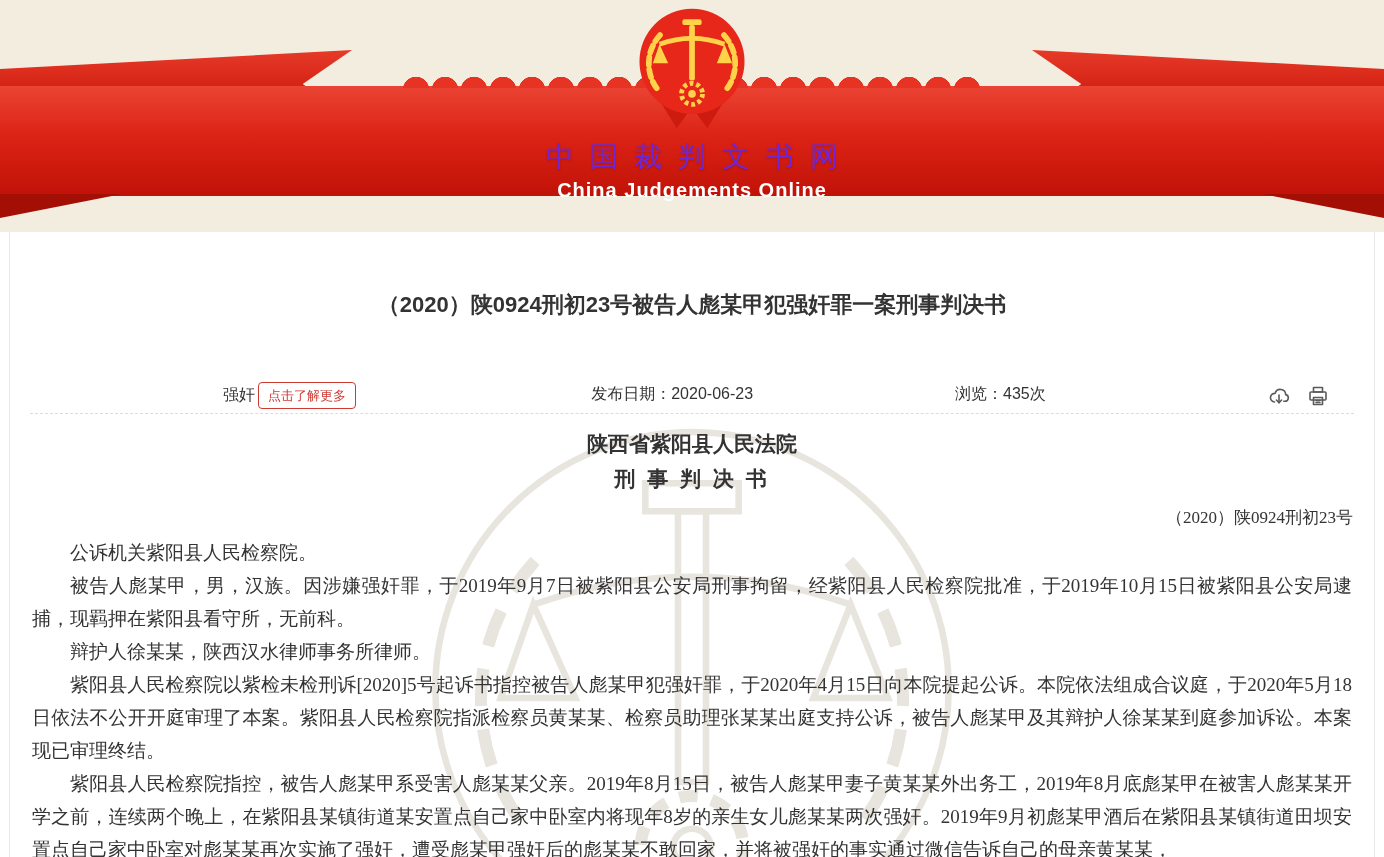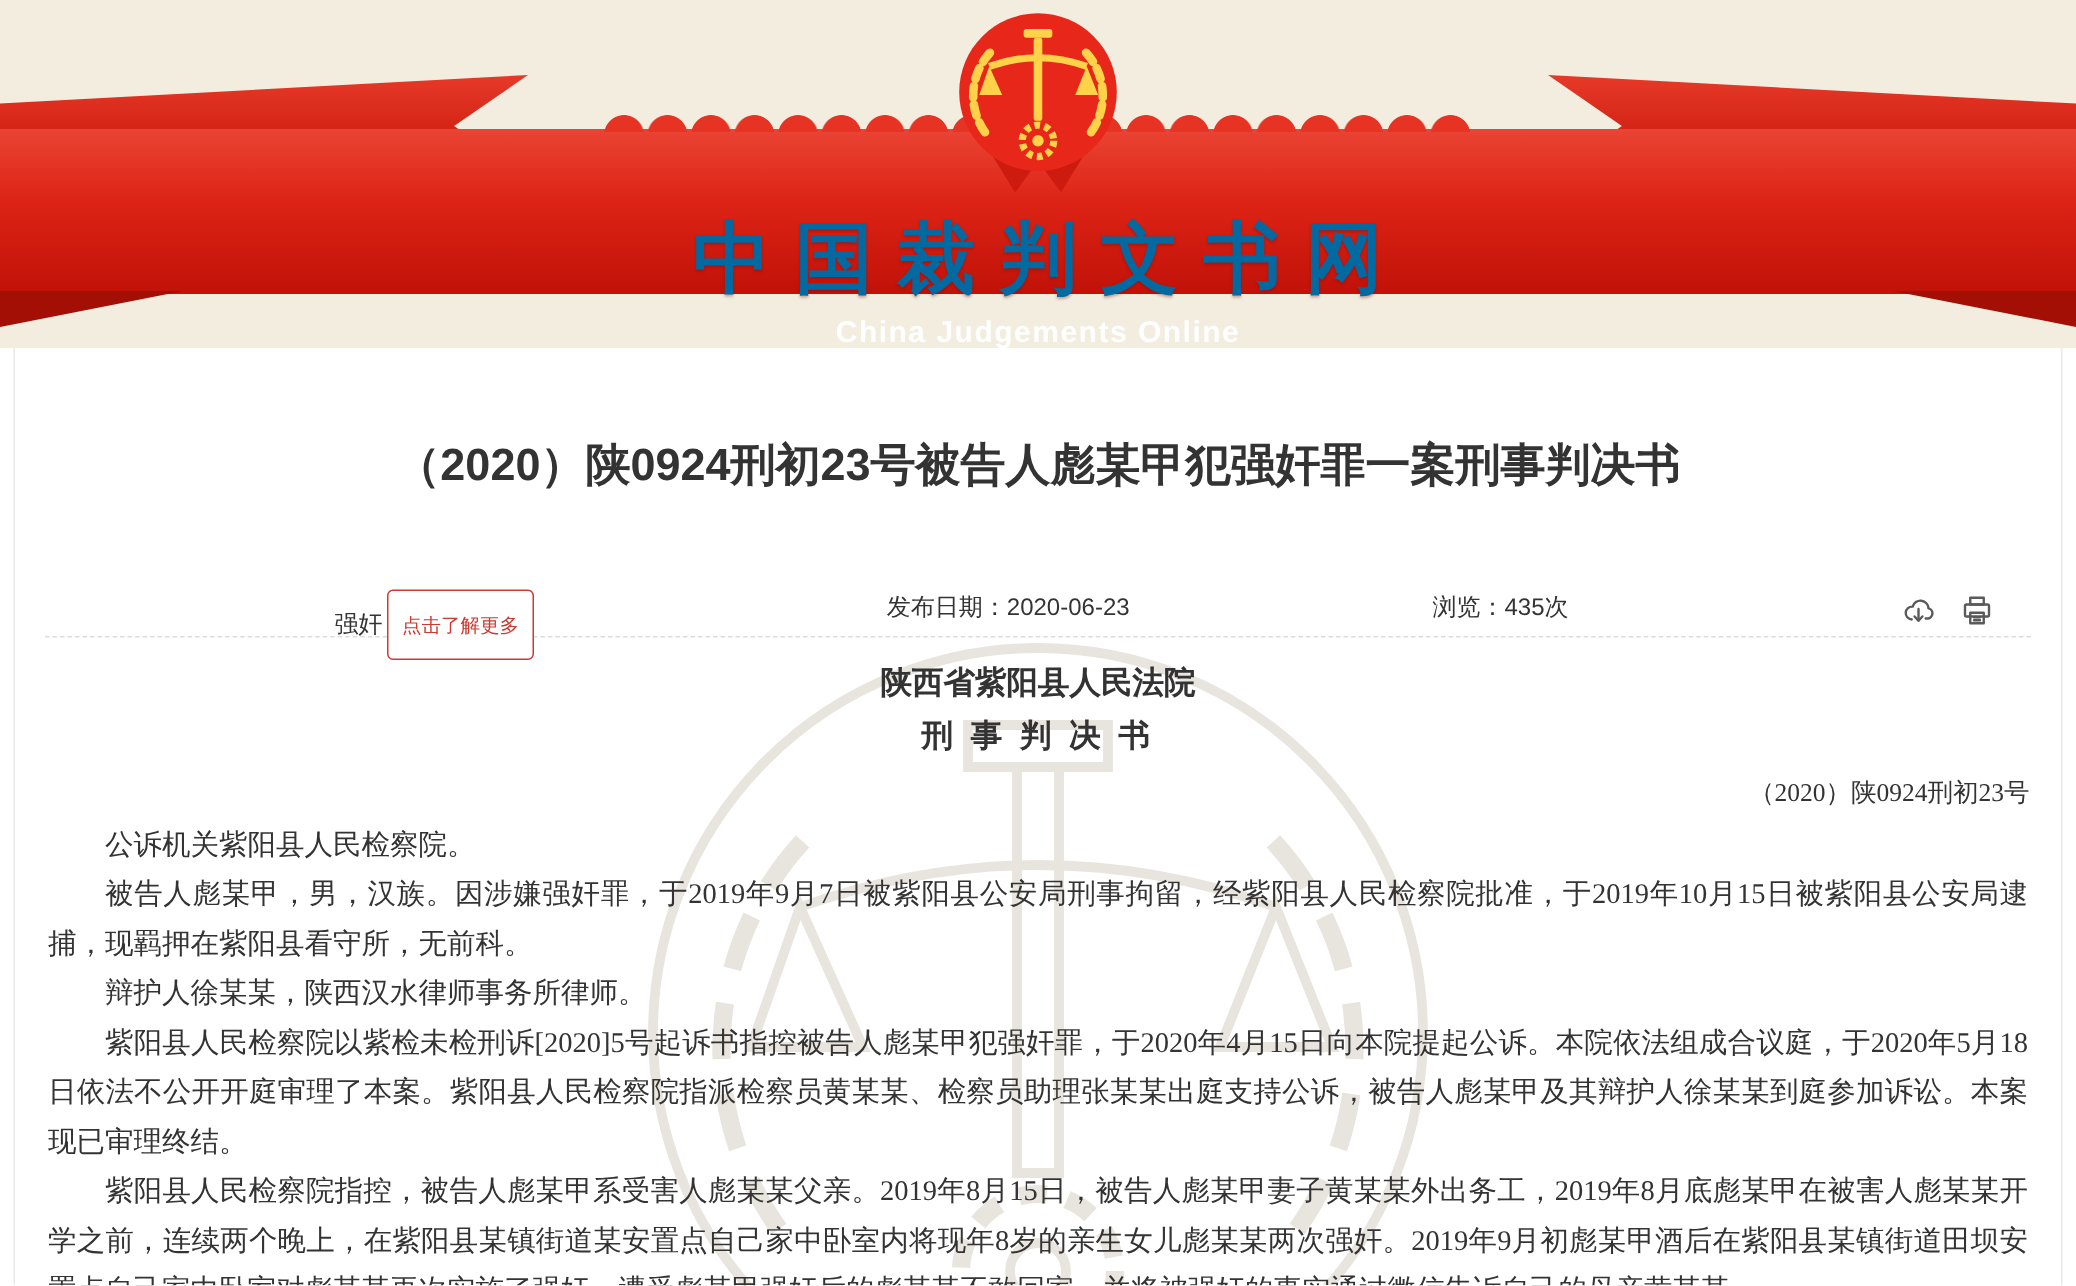--- a/index.html
+++ b/index.html
@@ -25,44 +25,44 @@
     background:linear-gradient(180deg,#e63a29 0%,#cf1d0f 70%,#b5140a 100%);
   }
   .ribbon-tail.left{left:0;top:50px;clip-path:polygon(0 28%,100% 0,86% 50%,100% 100%,0 100%);}
   .ribbon-tail.right{right:0;top:50px;clip-path:polygon(0 0,14% 50%,0 100%,100% 100%,100% 28%);}
   .fold{position:absolute;top:194px;width:122px;height:24px;background:#a30e05;}
   .fold.left{left:0;clip-path:polygon(0 0,100% 0,0 100%);}
   .fold.right{right:0;clip-path:polygon(0 0,100% 0,100% 100%);}
   .brand{position:absolute;left:50%;top:0;transform:translateX(-50%);width:820px;text-align:center;z-index:3;cursor:pointer;}
   .emblem{display:block;margin:6px auto 0;}
   .site-title{
-    margin-top:4px;font-size:52px;font-weight:bold;color:#0369a1;
+    margin-top:4px;font-size:28px;font-weight:normal;color:#6d28d9;
     letter-spacing:16px;padding-left:16px;text-shadow:0 1px 2px rgba(120,10,5,.35);
   }
   .site-subtitle{margin-top:3px;font-size:20px;font-weight:bold;color:#fff;letter-spacing:1px;}
   
   .page{
     position:relative;margin:0 9px;height:625px;
     border-left:1px solid #e9e9e9;border-right:1px solid #e9e9e9;
     background:#fff;overflow:hidden;
   }
   .watermark{position:absolute;left:50%;top:186px;transform:translateX(-50%);z-index:0;}
   .doc-title{
     position:relative;z-index:1;margin:58px 30px 0;text-align:center;
-    font-size:30px;font-weight:bold;color:#333;
+    font-size:22px;font-weight:bold;color:#333;
   }
   .meta-row{
     position:relative;z-index:1;margin:61px 20px 0;height:32px;
     border-bottom:1px dashed #dcdcdc;font-size:16px;color:#333;
   }
   .meta-left{position:absolute;left:153px;top:1px;display:flex;align-items:center;}
   .cause{color:#333;margin-left:40px;}
   .more-badge{
     display:inline-block;margin-left:3px;border:1px solid #cd3a32;color:#cd3a32;
-    font-size:13px;line-height:17px;padding:14px 9px;border-radius:4px;background:#fff;cursor:pointer;text-align:center;
+    font-size:13px;line-height:17px;padding:4px 9px;border-radius:4px;background:#fff;cursor:pointer;text-align:center;
   }
   .meta-date{position:absolute;left:48.5%;transform:translateX(-50%);top:3px;}
   .meta-views{position:absolute;left:925px;top:3px;}
   .meta-icons{position:absolute;right:24px;top:3px;display:flex;gap:15px;align-items:center;}
   .meta-icons svg{cursor:pointer;display:block;}
   .court-name{position:relative;z-index:1;margin-top:16px;text-align:center;font-size:21px;font-weight:bold;color:#333;}
   .doc-type{position:relative;z-index:1;margin-top:7px;text-align:center;font-size:21px;font-weight:bold;color:#333;letter-spacing:3px;}
   .case-number{position:relative;z-index:1;margin:13px 21px 0;text-align:right;font-size:17px;color:#333;
     font-family:"Liberation Serif","DejaVu Serif",serif;}
   .doc-body{

